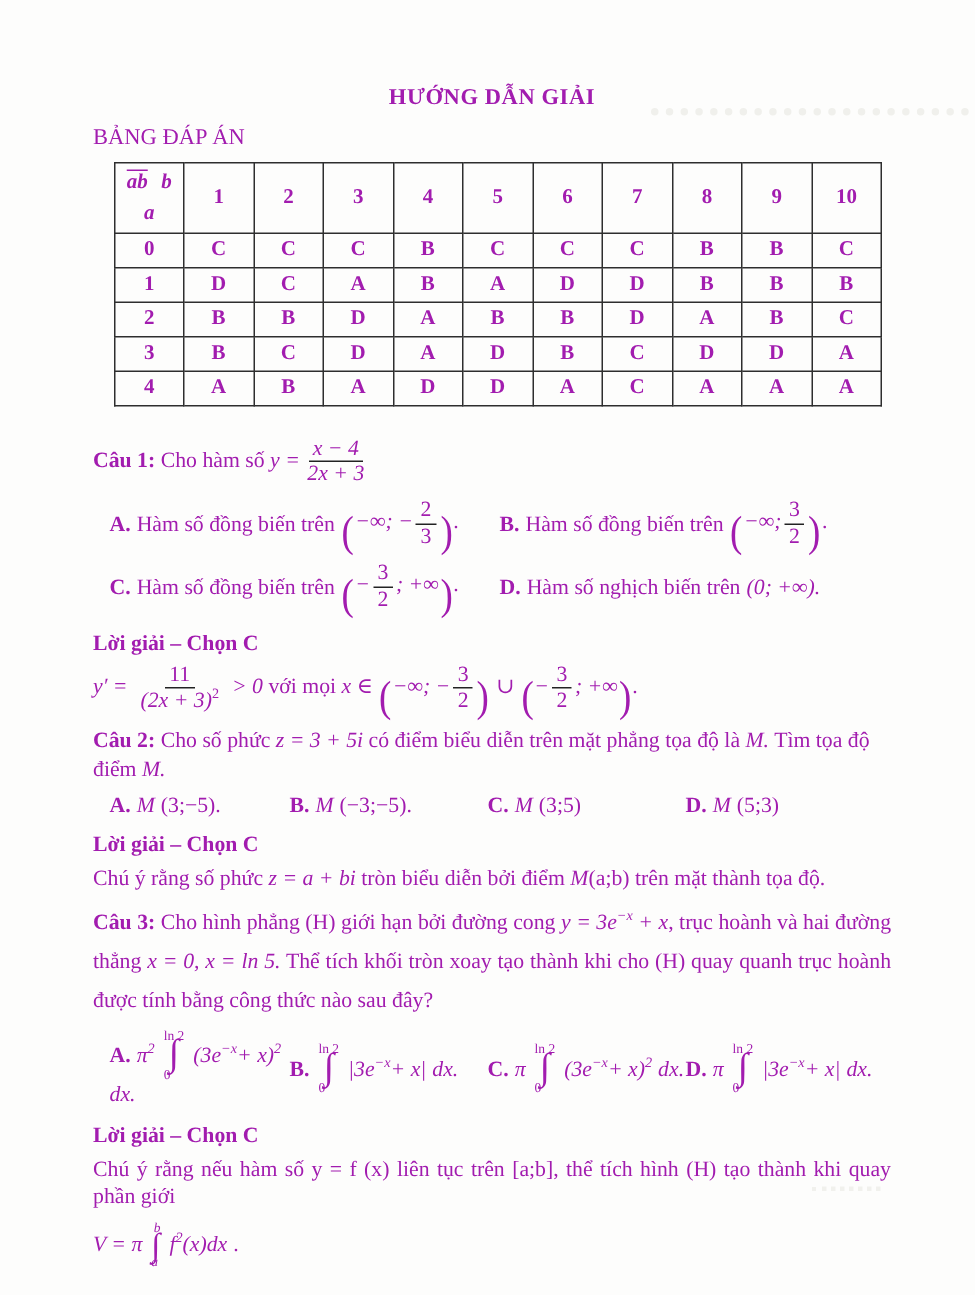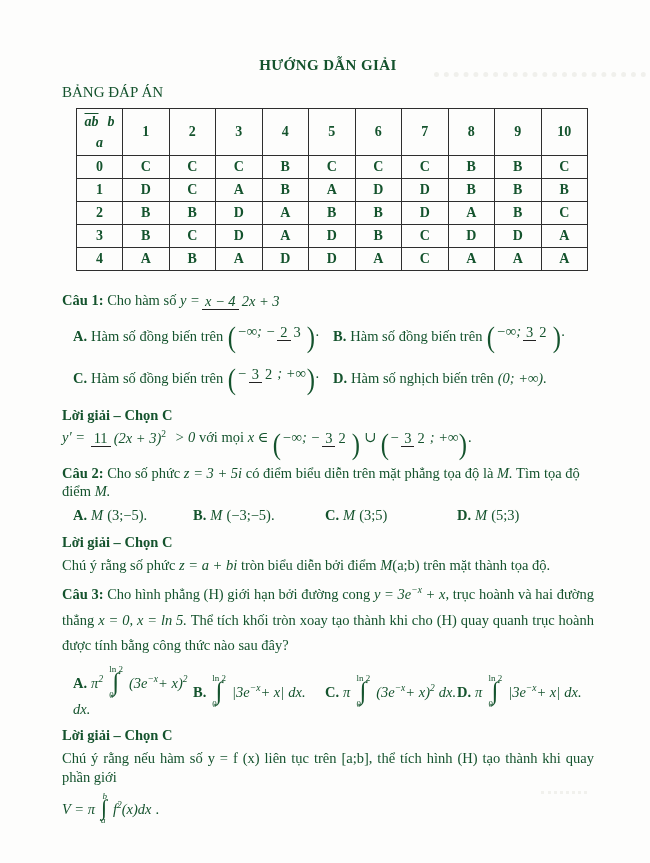--- a/index.html
+++ b/index.html
@@ -1,18 +1,18 @@
 <!DOCTYPE html>
 <html><head>
 <meta charset="utf-8">
 <style>
   html,body{margin:0;padding:0;background:#ffffff;}
   .page{
     position:relative;width:650px;height:863px;background:#fdfdfc;
-    font-family:"Liberation Serif","DejaVu Serif",serif;color:#14532d;
+    font-family:"Liberation Serif","DejaVu Serif",serif;color:#a21caf;
     font-size:14.5px;overflow:hidden;line-height:1.25;
   }
   .content{padding:0 56px 0 62px;}
   .title{margin-top:56px;text-align:center;font-weight:700;font-size:15px;letter-spacing:.4px;}
   .section-label{margin-top:8px;font-weight:400;font-size:15px;}
   
   .art{position:absolute;}
   .art1{top:72px;left:434px;width:212px;border-top:5px dotted #f0f0ec;}
   .art2{top:791px;left:541px;width:46px;border-top:3px dotted #f1f1ed;}
   
@@ -36,21 +36,21 @@
   .n1{margin-top:5px;text-align:justify;}
   .n2{margin-top:2px;min-height:42px;display:flex;align-items:center;flex-wrap:wrap;column-gap:4px;}
   
   .optgrid2{display:grid;grid-template-columns:260px 1fr;padding-left:11px;margin-top:6px;row-gap:2px;}
   .optgrid2 .opt{min-height:40px;display:flex;align-items:center;flex-wrap:wrap;column-gap:4px;}
   .optrow4{display:grid;grid-template-columns:120px 132px 132px 1fr;padding-left:11px;margin-top:6px;}
   .optrow4 .opt{display:flex;align-items:center;flex-wrap:wrap;column-gap:4px;}
   .optint{margin-top:6px;min-height:44px;}
   .letter{font-weight:700;}
   
-  .frac{display:inline-flex;flex-direction:row;align-items:center;vertical-align:middle;
+  .frac{display:inline-flex;flex-direction:column;align-items:center;vertical-align:middle;
     margin:0 2px;line-height:1.12;text-align:center;}
   .frac .fn{display:block;padding:0 3px;border-bottom:1.2px solid #222;}
   .frac .fd{display:block;padding:0 3px;}
   .bp{display:inline-block;font-size:200%;font-weight:400;line-height:.85;vertical-align:-0.40em;
     transform:scaleX(.85);padding:0;}
   sup{font-size:9.5px;line-height:0;}
   .ig{display:inline-flex;flex-direction:column;align-items:center;vertical-align:middle;
     line-height:1;margin:0 2px;}
   .ig .top{font-size:9px;align-self:flex-end;margin-bottom:-2px;}
   .ig .glyph{font-size:25px;line-height:.8;}

